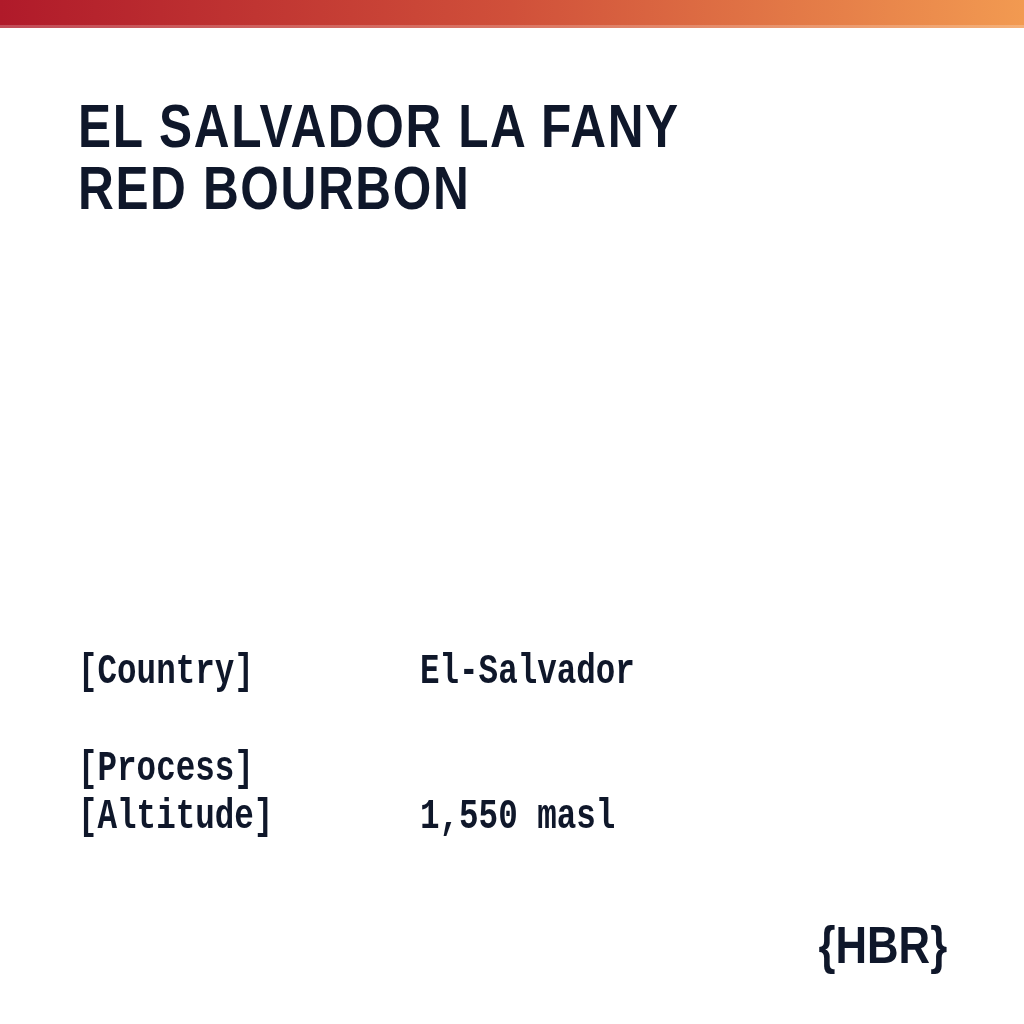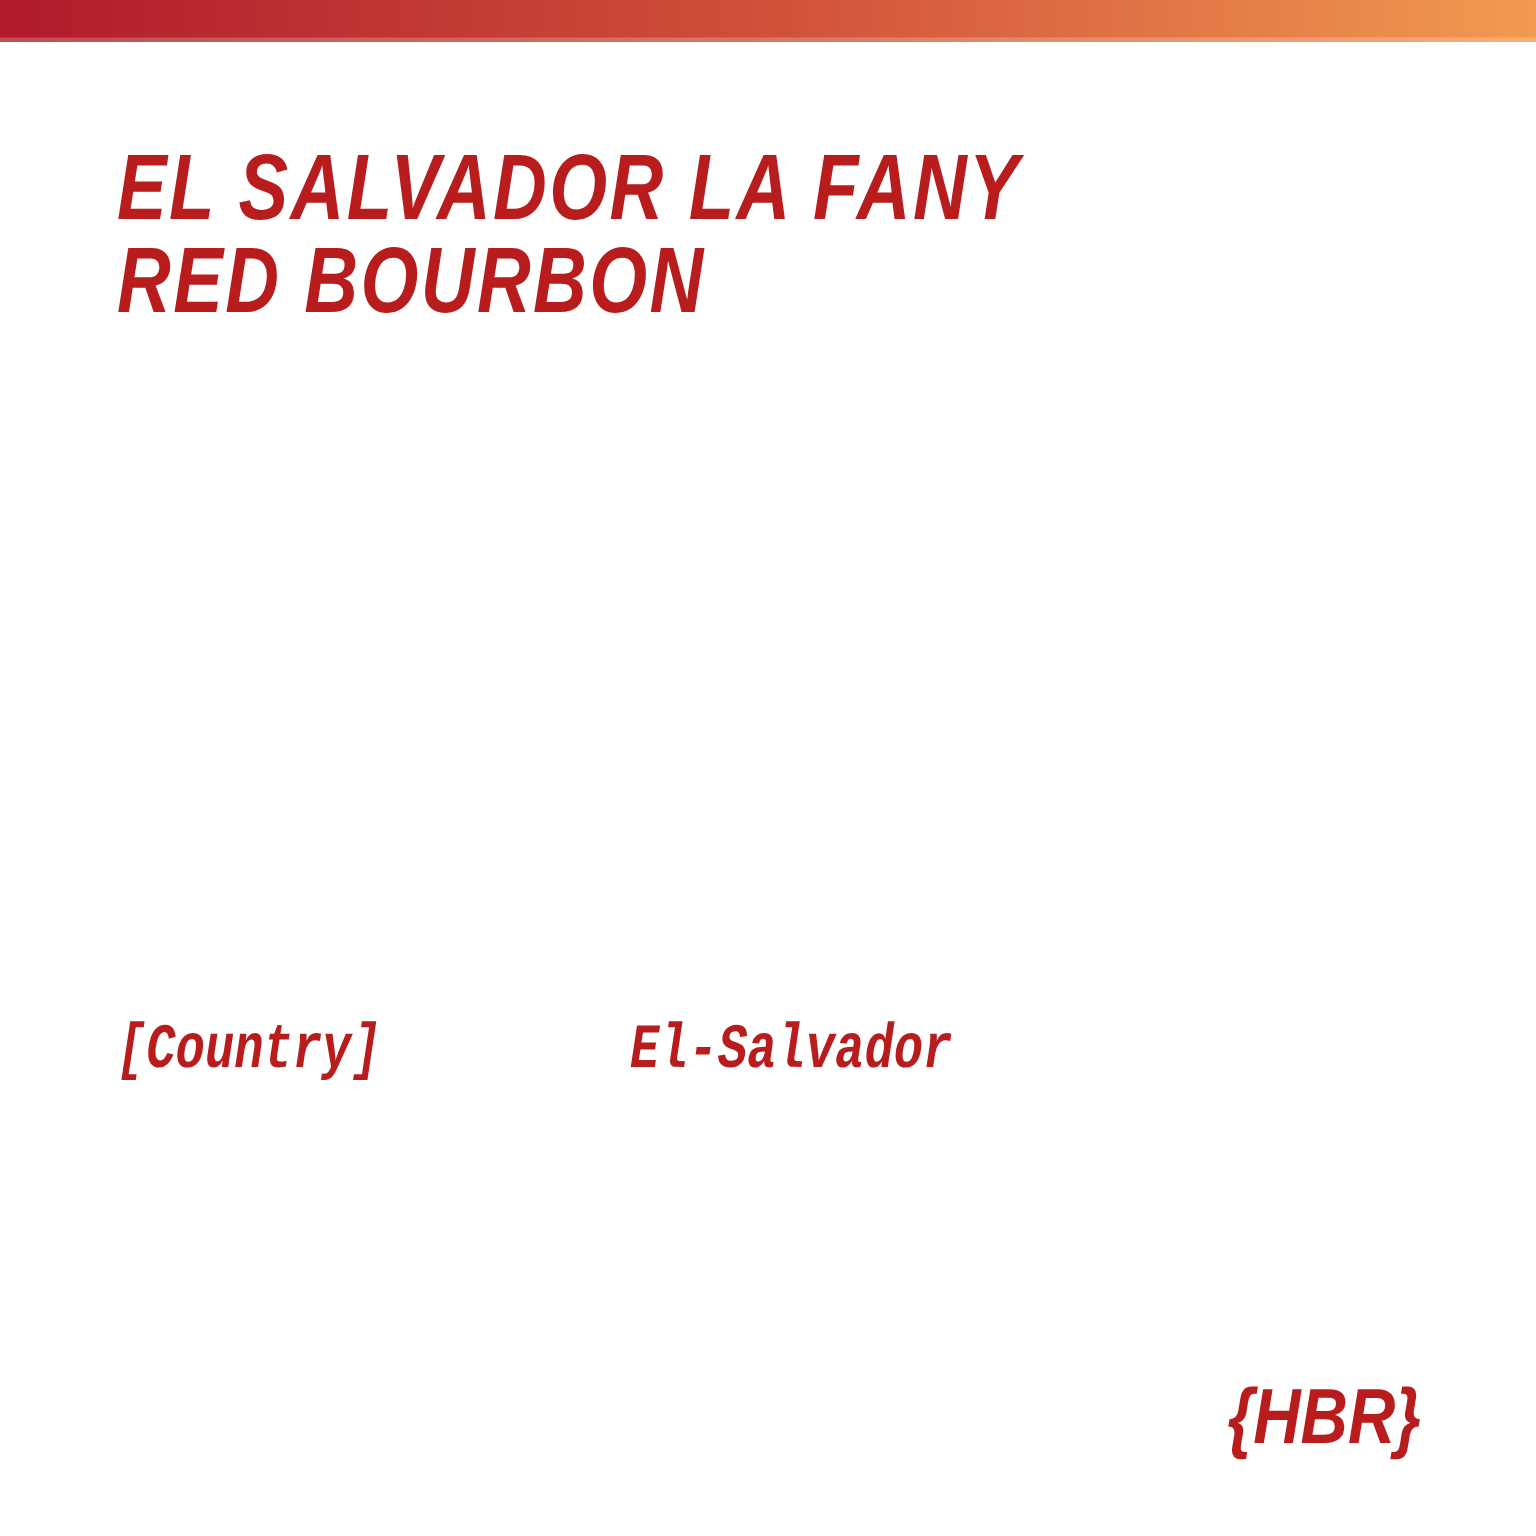--- a/index.html
+++ b/index.html
@@ -7,22 +7,21 @@
     padding: 0;
     background: #ffffff;
   }
   .canvas {
     position: relative;
     width: 1024px;
     height: 1024px;
     background: #ffffff;
     overflow: hidden;
     font-family: "Liberation Sans", sans-serif;
-    color: #b91c1c;
-    font-style: italic;
+    color: #0f172a;
   }
 
   
   .gradient-bar {
     position: absolute;
     top: 0; left: 0;
     width: 1024px;
     height: 28px;
     background: linear-gradient(90deg, #b01a2a 0%, #c83f33 30%, #d0503a 50%, #e4774a 75%, #f29a51 100%);
     box-shadow: inset 0 -3px 0 rgba(255,255,255,0.22);
@@ -67,21 +66,20 @@
 
   
   .specs {
     position: absolute;
     left: 78px;
     top: 648px;
     font-family: "Liberation Mono", monospace;
     font-weight: bold;
     font-size: 42px;
     white-space: nowrap;
-    margin-top: 28px;
   }
   .spec-row {
     display: flex;
     height: 48.3px;
     line-height: 48.3px;
     align-items: baseline;
   }
   .spec-label { width: 342px; flex: 0 0 342px; }
   .spec-label span,
   .spec-value span {
@@ -114,18 +112,23 @@
 
 
   <div class="specs">
     <div class="spec-row">
       <div class="spec-label"><span>[Country]</span></div>
       <div class="spec-value"><span>El-Salvador</span></div>
     </div>
     <div class="spec-row">
     </div>
     <div class="spec-row">
+      <div class="spec-label"><span>[Process]</span></div>
+    </div>
+    <div class="spec-row">
+      <div class="spec-label"><span>[Altitude]</span></div>
+      <div class="spec-value"><span>1,550 masl</span></div>
     </div>
   </div>
 
   <div class="logo">{HBR}</div>
 
 </div>
 
 </body></html>

